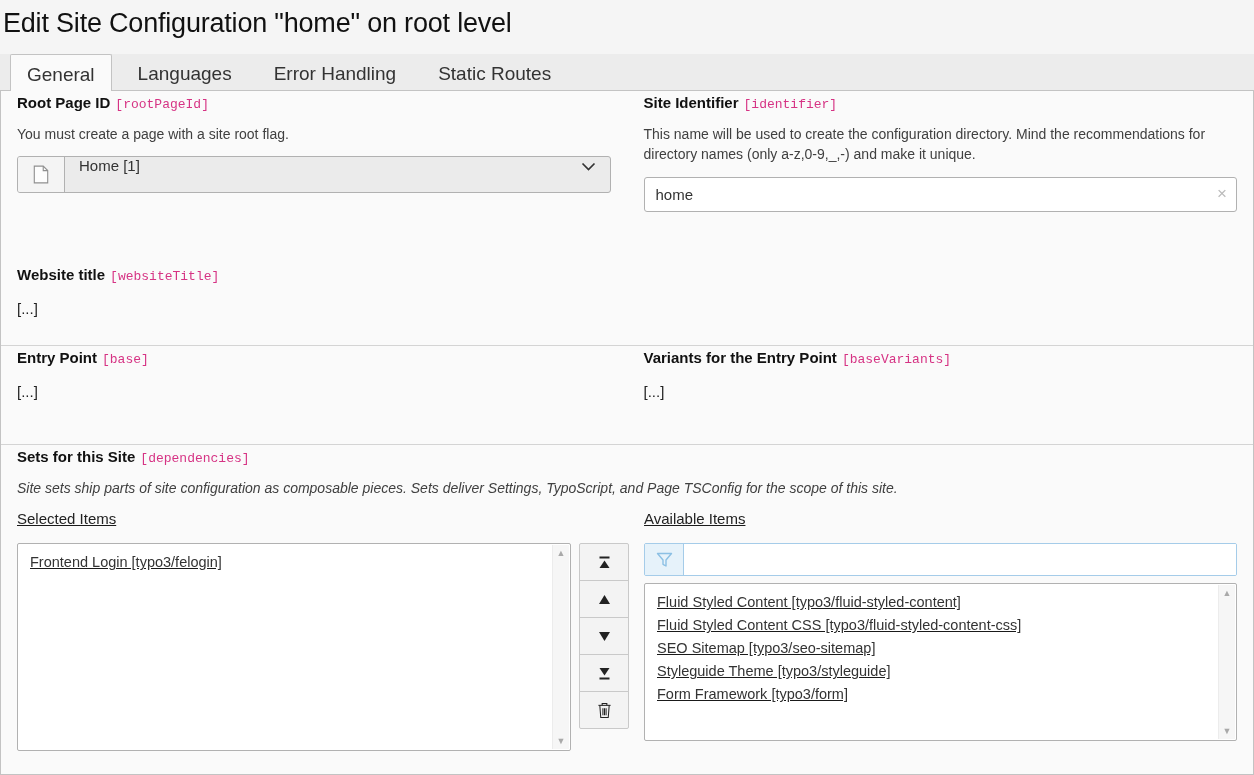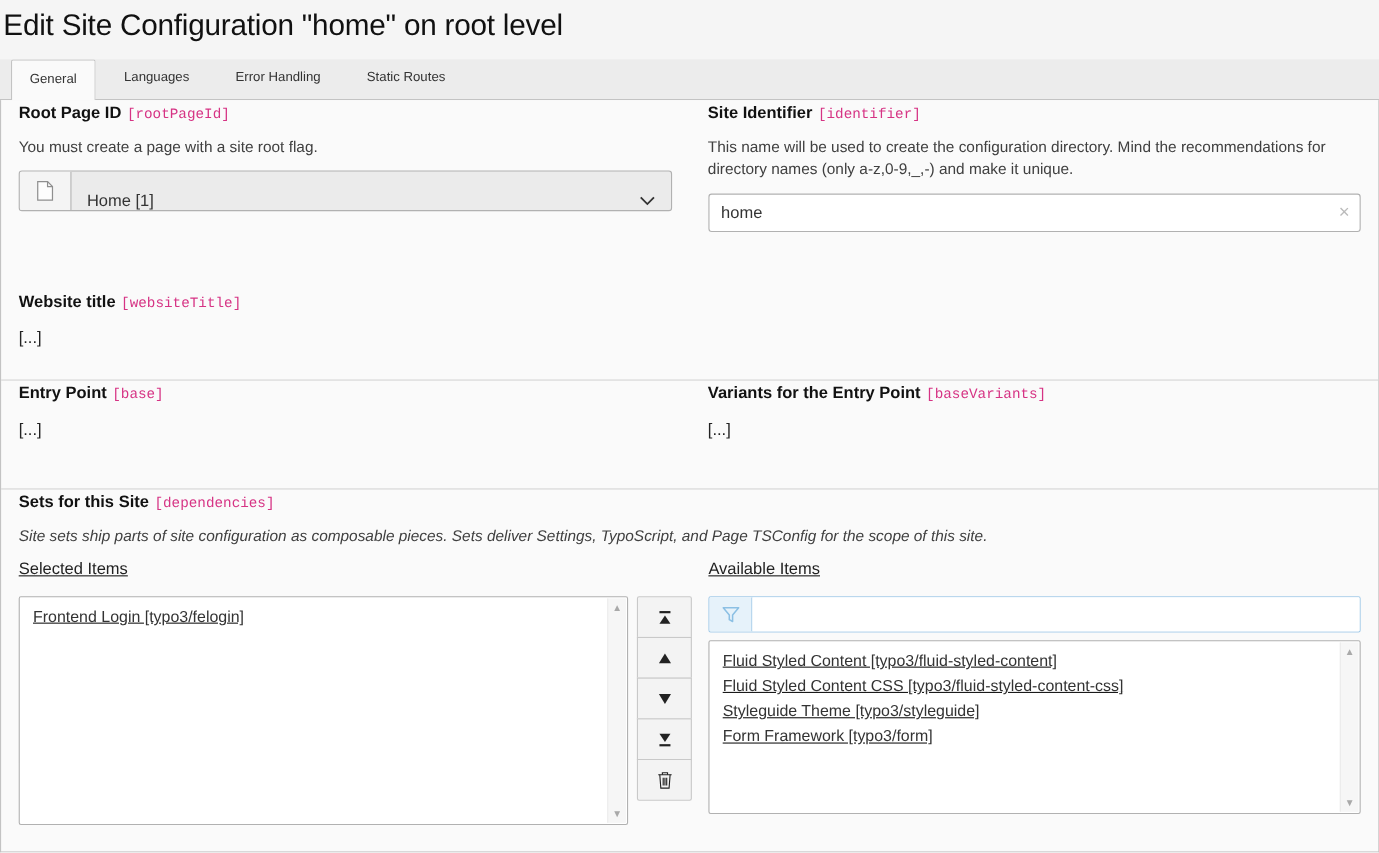--- a/index.html
+++ b/index.html
@@ -23,21 +23,21 @@
   .tabs-strip {
     background: #ececec;
     border-bottom: 1px solid #c3c3c3;
     display: flex;
     align-items: stretch;
     height: 37px;
     padding-left: 10px;
   }
   .tab {
     padding: 9px 16px 8px;
-    font-size: 12px;
+    font-size: 19px;
     color: #333;
     cursor: pointer;
     margin-right: 10px;
     white-space: nowrap;
   }
   .tab.active {
     background: #fafafa;
     border: 1px solid #c3c3c3;
     border-bottom: none;
     border-radius: 2px 2px 0 0;
@@ -85,21 +85,21 @@
     width: 47px;
     background: #f4f4f4;
     border-right: 1px solid #b1b1b1;
     display: flex;
     align-items: center;
     justify-content: center;
   }
   .select-body {
     flex: 1;
     display: flex;
-    align-items: flex-end;
+    align-items: flex-start;
     padding: 0 14px;
     color: #333;
     font-size: 15px;
     justify-content: space-between;
   }
   
   .text-input-wrap {
     position: relative;
     height: 35px;
   }
@@ -343,20 +343,21 @@
             <svg width="17" height="16" viewBox="0 0 17 16">
                 <path d="M1.5 1.5h14L10 8v6l-3-1.7V8z" fill="none" stroke="#8cc0e4" stroke-width="1.4" stroke-linejoin="round"></path>
               </svg>
           </span>
           <input class="filter-input" type="text" value="" style="">
         </div>
         <div class="listbox available-list">
           <div style="padding-top:7px;">
             <div class="list-item">Fluid Styled Content [typo3/fluid-styled-content]</div>
             <div class="list-item">Fluid Styled Content CSS [typo3/fluid-styled-content-css]</div>
+            <div class="list-item">SEO Sitemap [typo3/seo-sitemap]</div>
             <div class="list-item">Styleguide Theme [typo3/styleguide]</div>
             <div class="list-item">Form Framework [typo3/form]</div>
           </div>
           <div class="scrollbar">
             <span class="scroll-arrow">▲</span>
             <span class="scroll-arrow">▼</span>
           </div>
         </div>
       </div>
 

